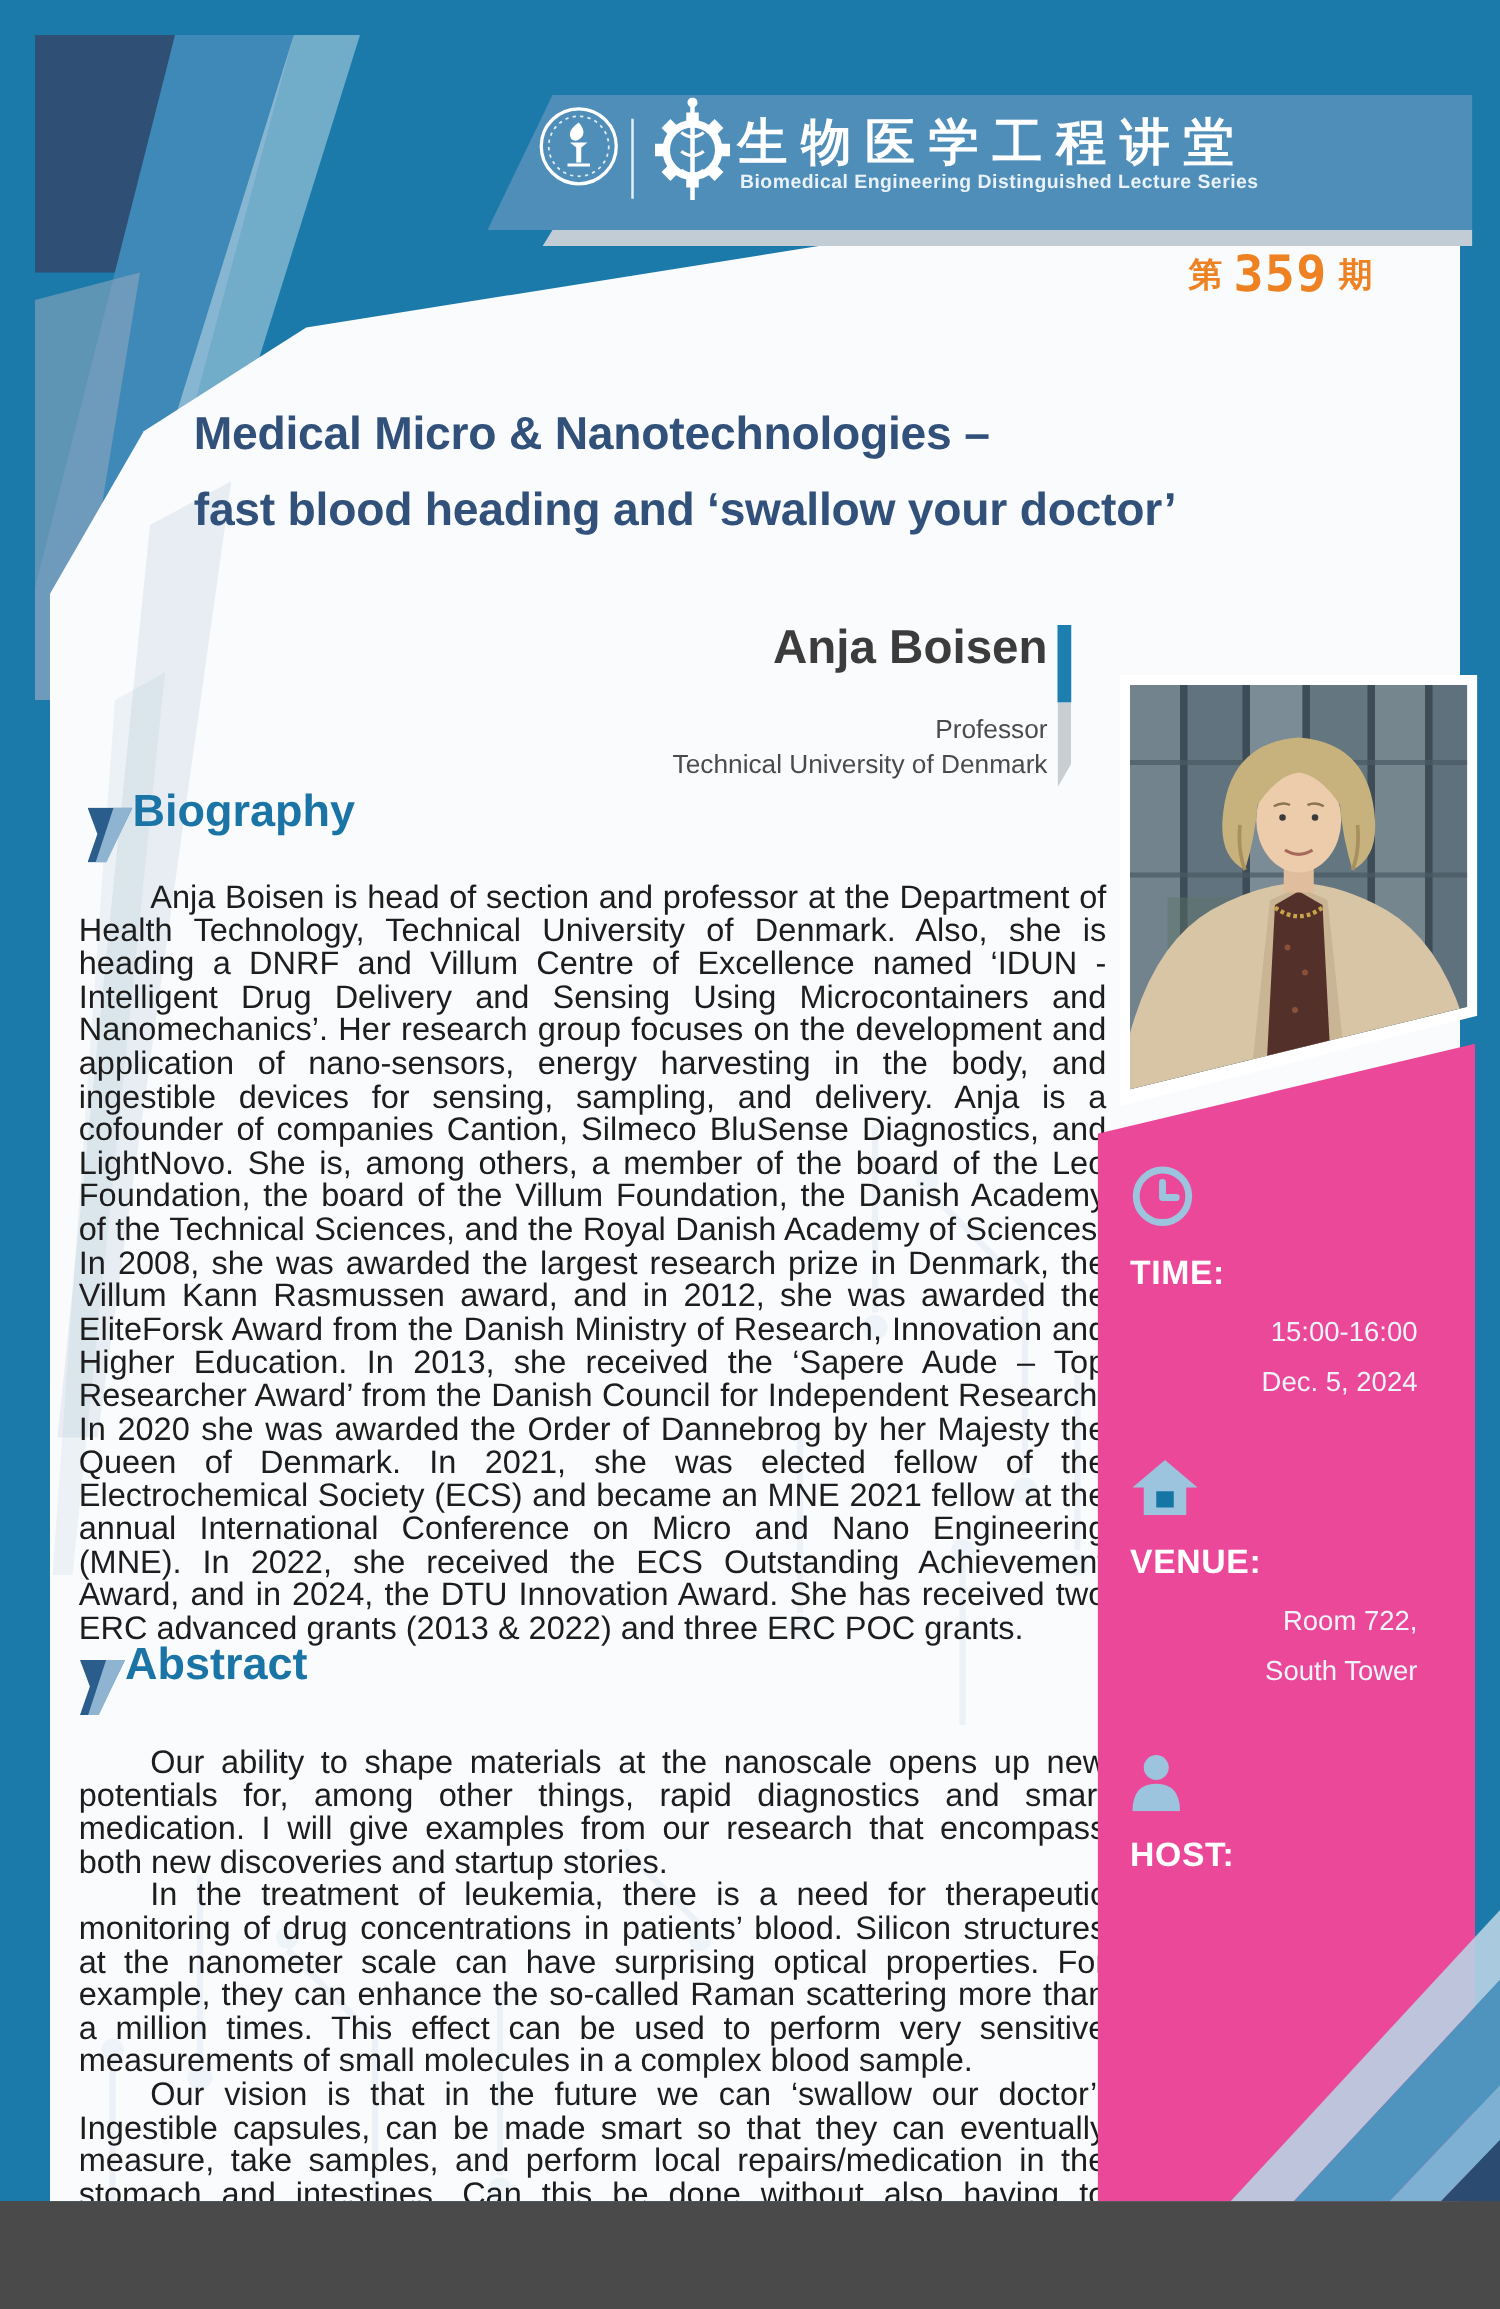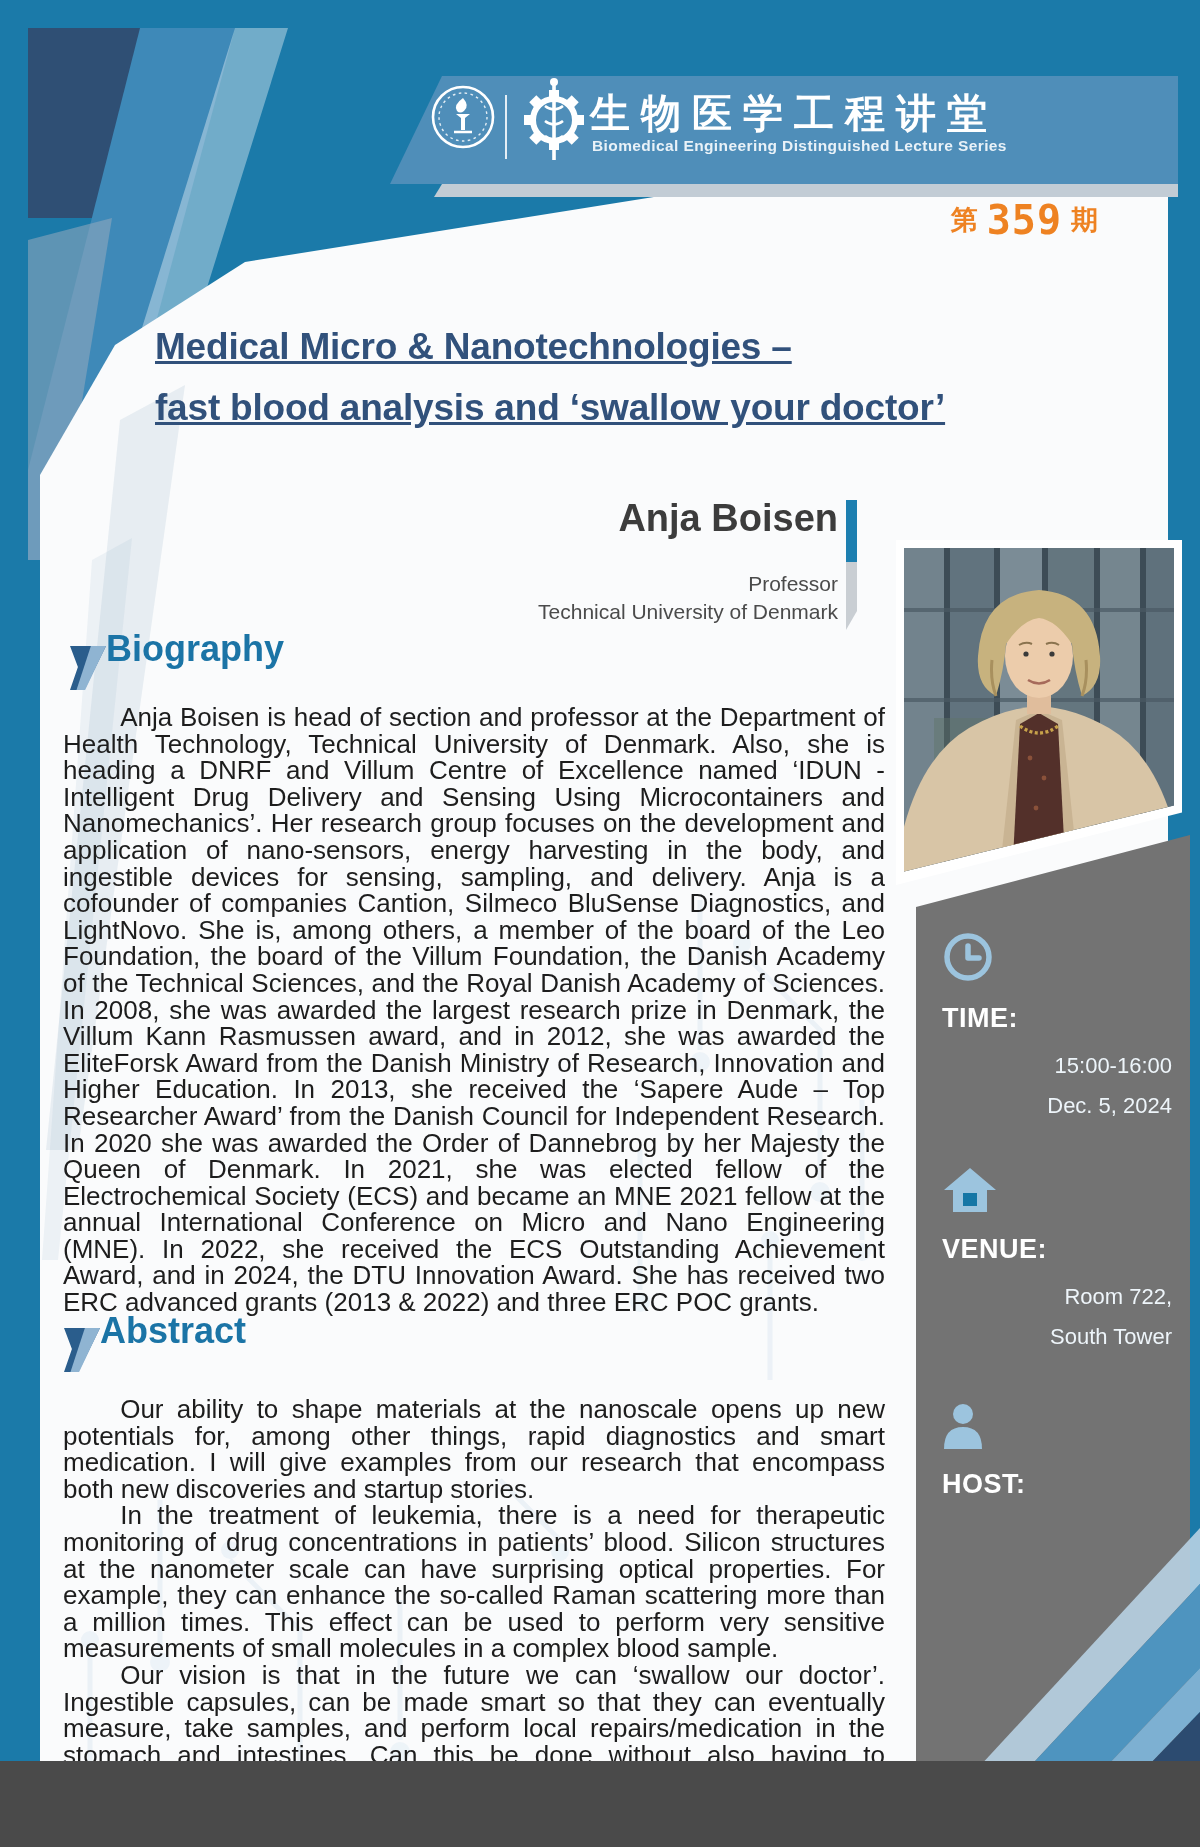--- a/index.html
+++ b/index.html
@@ -43,21 +43,20 @@
     display:flex;align-items:center;gap:9px;
   }
   .issue .cjk{font-size:27px;font-weight:700;}
   .issue .num{font-size:40px;font-weight:700;font-family:"DejaVu Sans Mono",monospace;letter-spacing:1px;line-height:1;}
 
   
   .lec-title{
     position:absolute;left:155px;top:316px;z-index:5;
     color:#31517b;font-size:37px;font-weight:700;line-height:61px;letter-spacing:-.2px;
     white-space:nowrap;
-    text-decoration:underline;
   }
 
   
   .speaker{position:absolute;right:362px;top:494px;z-index:5;text-align:right;}
   .speaker .name{font-size:38px;font-weight:700;color:#3c3c3c;line-height:48px;}
   .speaker .pos{font-size:21px;color:#4b4b4b;line-height:28px;margin-top:28px;}
   .speaker .aff{font-size:21px;color:#4b4b4b;line-height:28px;}
   .bar-blue{position:absolute;left:846px;top:500px;width:11px;height:62px;background:#1d7fb0;z-index:5;}
   .bar-gray{position:absolute;left:846px;top:562px;width:11px;height:68px;background:#c9ced3;z-index:5;
     clip-path:polygon(0 0,100% 0,100% 72%,0 100%);}
@@ -78,22 +77,23 @@
     position:absolute;left:896px;top:540px;width:286px;height:345px;background:#ffffff;z-index:5;
     clip-path:polygon(0 0,100% 0,100% 79%,0 100%);
   }
   .photo{
     position:absolute;left:8px;top:8px;width:270px;height:330px;
     clip-path:polygon(0 0,100% 0,100% 78%,0 98%);
   }
 
   
   .event-panel{
-    position:absolute;left:916px;top:835px;width:274px;height:955px;background:#737373;z-index:5;
+    position:absolute;left:878px;top:835px;width:274px;height:955px;background:#ec4899;z-index:5;
     clip-path:polygon(0 72px,100% 0,100% 100%,0 100%);
+    padding-left:28px;
   }
   .event-content{position:absolute;left:26px;top:96px;width:230px;color:#ffffff;}
   .ev-icon{margin-bottom:20px;}
   .ev-label{font-size:27px;font-weight:700;letter-spacing:.5px;margin-bottom:12px;}
   .ev-val{font-size:22px;line-height:40px;color:#eef5fa;text-align:right;}
   .gap1{height:40px;}
   .gap2{height:46px;}
 
   .deco{position:absolute;left:0;top:0;z-index:1;}
   .deco-over{position:absolute;left:0;top:0;z-index:3;pointer-events:none;}
@@ -180,21 +180,21 @@
   <div class="band-strip"></div>
 
   <div class="issue">
     <span class="cjk">第</span>
     <span class="num">359</span>
     <span class="cjk">期</span>
   </div>
 
   <div class="lec-title">
     <div>Medical Micro &amp; Nanotechnologies –</div>
-    <div>fast blood analysis and ‘swallow your doctor’</div>
+    <div>fast blood heading and ‘swallow your doctor’</div>
   </div>
 
   <div class="speaker">
     <div class="name">Anja Boisen</div>
     <div class="pos">Professor</div>
     <div class="aff">Technical University of Denmark</div>
   </div>
   <div class="bar-blue"></div>
   <div class="bar-gray"></div>
 

